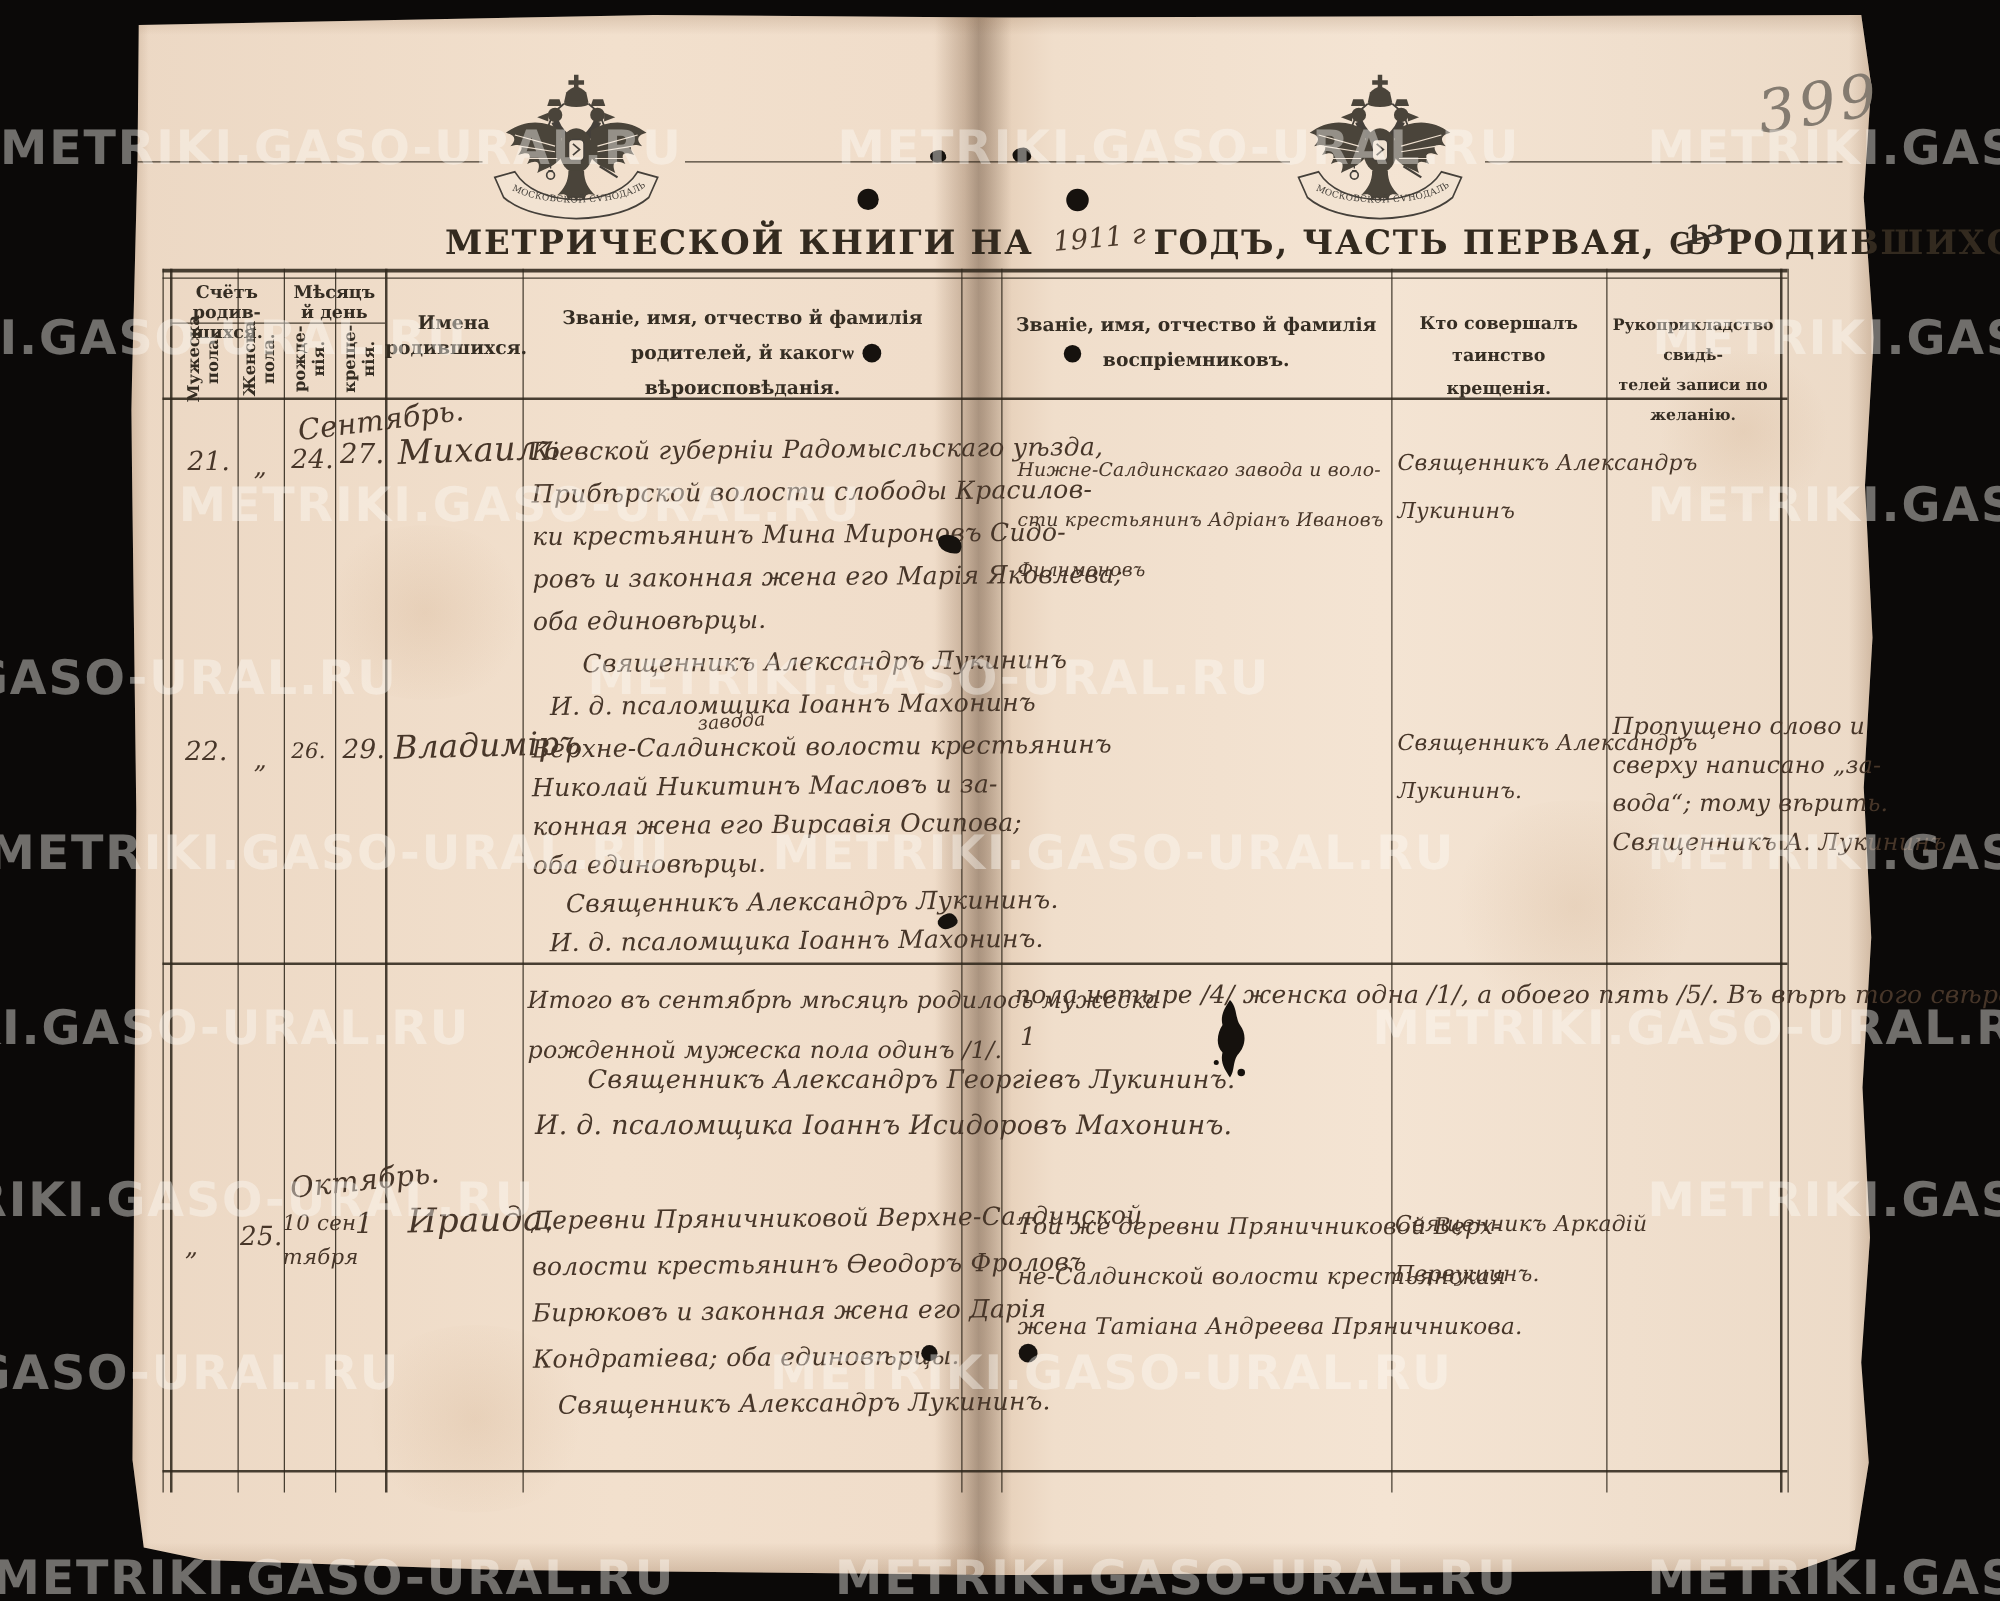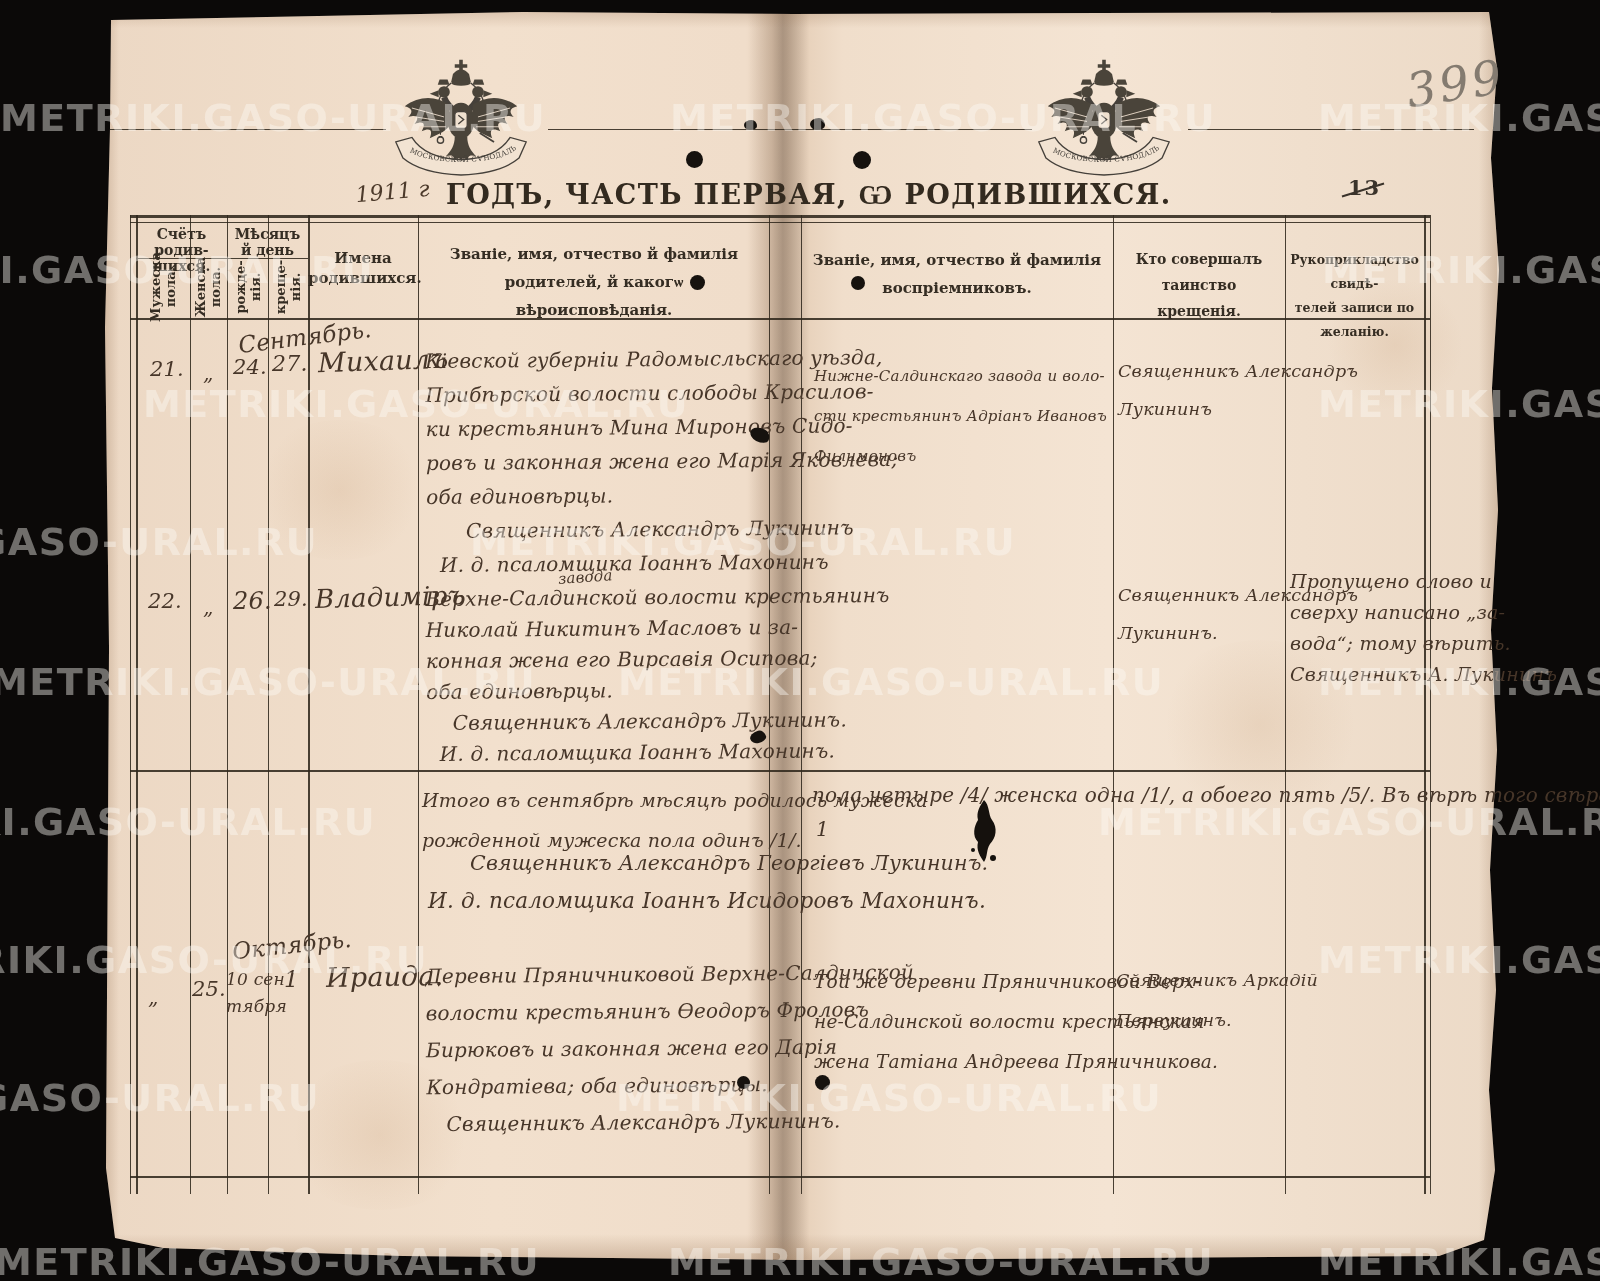--- a/index.html
+++ b/index.html
@@ -105,20 +105,21 @@
   <div class="hline" style="left:1188px;top:129px;width:286px"></div>
 
   <svg class="eagle" style="left:385px;top:58px" width="152" height="125" viewBox="0 0 170 140">
       <use href="#eagleG"></use>
     </svg>
   <svg class="eagle" style="left:1028px;top:58px" width="152" height="125" viewBox="0 0 170 140">
       <use href="#eagleG"></use>
     </svg>
 
   <div id="title">
+    <span>МЕТРИЧЕСКОЙ КНИГИ НА</span>
     <span class="year">1911 г</span>
     <span>ГОДЪ, ЧАСТЬ ПЕРВАЯ, Ѡ РОДИВШИХСЯ.</span>
   </div>
 
   <div id="p13">13</div>
   <div id="strike13"></div>
   <div id="p399">399</div>
 
   <div class="hline thick" style="left:130px;top:215px;width:1300px"></div>
   <div class="hline" style="left:130px;top:222px;width:1300px"></div>
@@ -178,21 +179,21 @@
       Священникъ Александръ Лукининъ
   И. д. псаломщика Іоаннъ Махонинъ</div>
   <div class="hw" style="left:814px;top:356px;font-size:15px;line-height:40px">Нижне-Салдинскаго завода и воло-
 сти крестьянинъ Адріанъ Ивановъ
 Филимоновъ</div>
   <div class="hw" style="left:1118px;top:352px;font-size:17.5px;line-height:38px">Священникъ Александръ
 Лукининъ</div>
 
   <div class="hw" style="left:148px;top:584px;font-size:21px">22.</div>
   <div class="hw" style="left:203px;top:590px">„</div>
-  <div class="hw" style="left:233px;top:584px;font-size:24px">26.</div>
+  <div class="hw" style="left:233px;top:584px;font-size:17px">26.</div>
   <div class="hw" style="left:274px;top:582px;font-size:21px">29.</div>
   <div class="hw" style="left:315px;top:580px;font-size:26px;transform:rotate(-1.5deg)">Владиміръ</div>
   <div class="hw" style="left:558px;top:560px;font-size:15px;transform:rotate(-4deg)">завода</div>
   <div class="hw" style="left:426px;top:582px;line-height:31px;transform:rotate(-.5deg)">Верхне-Салдинской волости крестьянинъ
 Николай Никитинъ Масловъ и за-
 конная жена его Вирсавія Осипова;
 оба единовѣрцы.
     Священникъ Александръ Лукининъ.
   И. д. псаломщика Іоаннъ Махонинъ.</div>
   <div class="hw" style="left:1118px;top:576px;font-size:17.5px;line-height:38px">Священникъ Александръ

